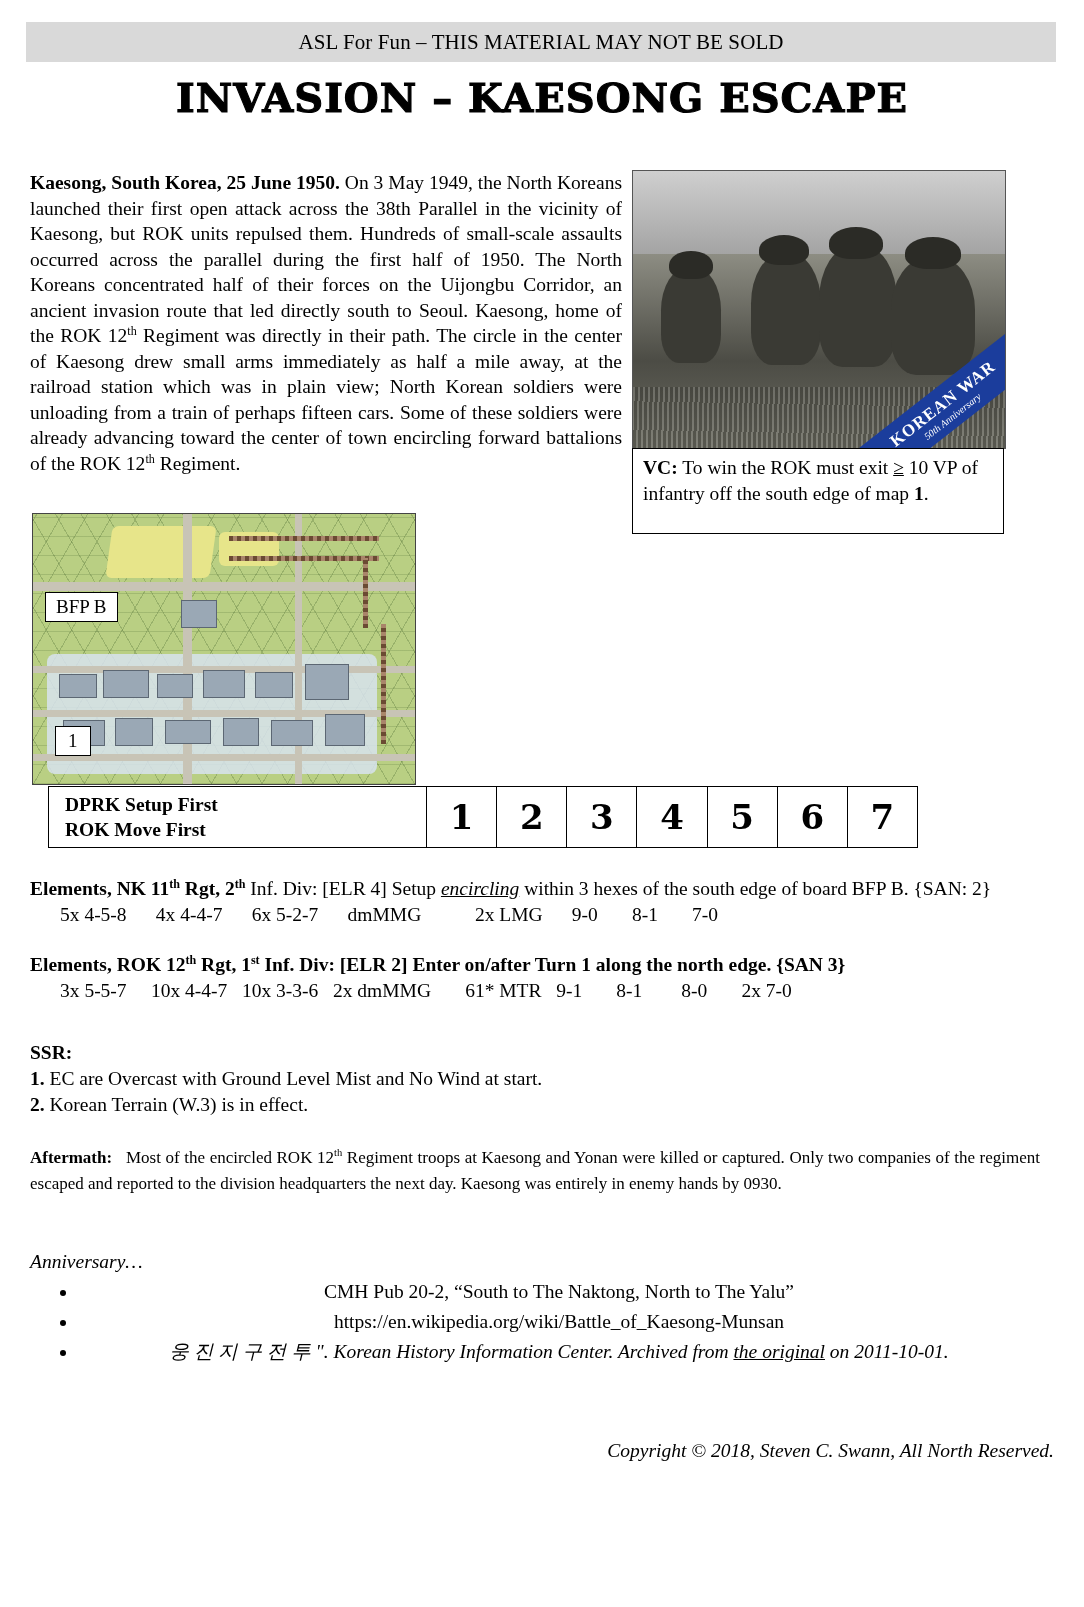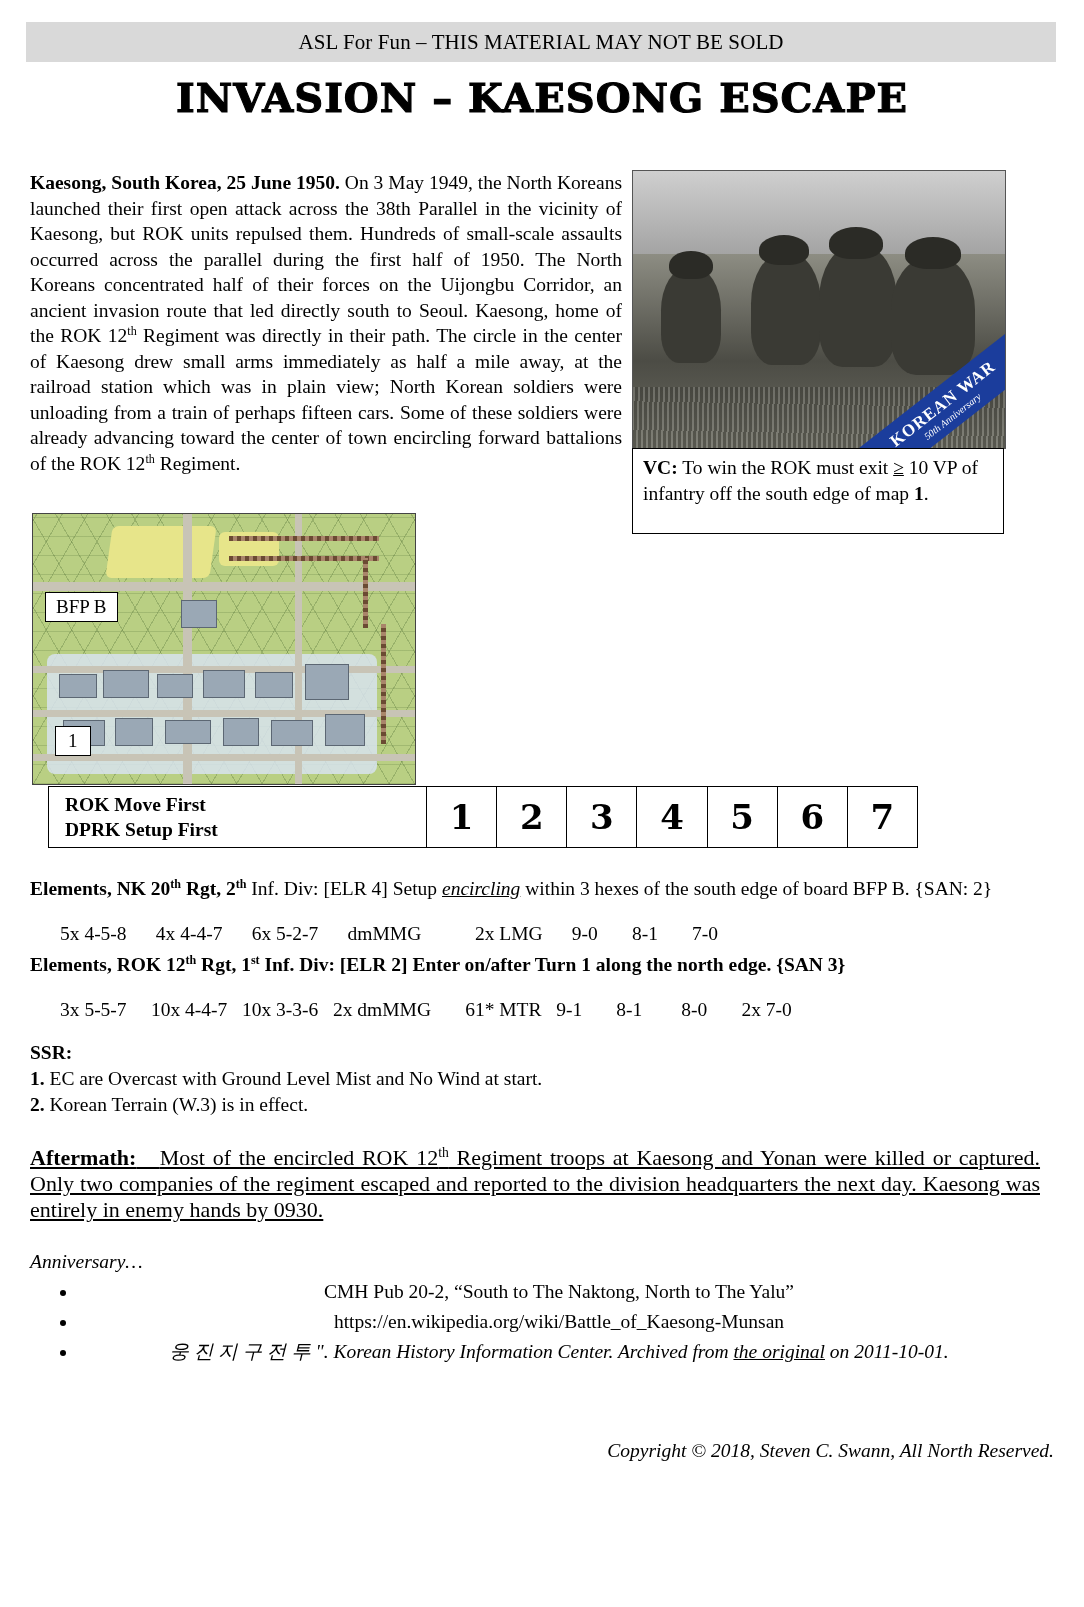--- a/index.html
+++ b/index.html
@@ -219,21 +219,20 @@
     left: 30px;
     width: 1010px;
     font-size: 19.5px;
     line-height: 26px;
   }
   .oob-head { font-weight: bold; }
   .oob-units {
     margin-left: 30px;
     white-space: pre;
     font-size: 19.5px;
-    margin-top: 19px;
   }
   .u { text-decoration: underline; }
   .dprk { top: 876px; }
   .rok { top: 952px; }
   
   .ssr {
     position: absolute;
     left: 30px;
     top: 1040px;
     width: 1010px;
@@ -241,24 +240,23 @@
     line-height: 26px;
   }
   .ssr .hdr { font-weight: bold; }
   .ssr .num { font-weight: bold; }
   
   .aftermath {
     position: absolute;
     left: 30px;
     top: 1145px;
     width: 1010px;
-    font-size: 22px;
+    font-size: 17px;
     line-height: 26px;
     text-align: justify;
-    text-decoration: underline;
   }
   .aftermath b { font-weight: bold; }
   
   .refs {
     position: absolute;
     left: 30px;
     top: 1248px;
     width: 1010px;
     font-size: 19.5px;
     line-height: 28px;
@@ -351,34 +349,34 @@
     <div class="map-bldg" style="left:238px; top:206px; width:40px; height:24px;"></div>
     <div class="map-bldg" style="left:292px; top:200px; width:38px; height:30px;"></div>
     <div class="map-bldg" style="left:148px; top:86px; width:34px; height:26px;"></div>
 
     <div class="map-label bfp">BFP B</div>
     <div class="map-label one">1</div>
   </div>
 
   <div class="turn-track">
     <div class="turn-side">
+      <div>DPRK  Setup First</div>
       <div>ROK  Move First</div>
-      <div>DPRK  Setup First</div>
     </div>
     <div class="turn-cell">1</div>
     <div class="turn-cell">2</div>
     <div class="turn-cell">3</div>
     <div class="turn-cell">4</div>
     <div class="turn-cell">5</div>
     <div class="turn-cell">6</div>
     <div class="turn-cell">7</div>
   </div>
 
   <div class="oob dprk">
-    <div class="oob-head"><span>Elements, NK 20</span><sup>th</sup><span> Rgt, 2</span><sup>th</sup><span style="font-weight:normal"> Inf. Div: [ELR 4] Setup </span><span class="u" style="font-weight:normal; font-style:italic">encircling</span><span style="font-weight:normal"> within 3 hexes of the south edge of board BFP B.  {SAN: 2}</span></div>
+    <div class="oob-head"><span>Elements, NK 11</span><sup>th</sup><span> Rgt, 2</span><sup>th</sup><span style="font-weight:normal"> Inf. Div: [ELR 4] Setup </span><span class="u" style="font-weight:normal; font-style:italic">encircling</span><span style="font-weight:normal"> within 3 hexes of the south edge of board BFP B.  {SAN: 2}</span></div>
     <div class="oob-units">5x 4-5-8      4x 4-4-7      6x 5-2-7      dmMMG           2x LMG      9-0       8-1       7-0</div>
   </div>
 
   <div class="oob rok">
     <div class="oob-head"><span>Elements, ROK 12</span><sup>th</sup><span> Rgt, 1</span><sup>st</sup><span> Inf. Div:  [ELR 2] Enter on/after Turn 1 along the north edge.  {SAN 3}</span></div>
     <div class="oob-units">3x 5-5-7     10x 4-4-7   10x 3-3-6   2x dmMMG       61* MTR   9-1       8-1        8-0       2x 7-0</div>
   </div>
 
   <div class="ssr">
     <div class="hdr">SSR:</div>

